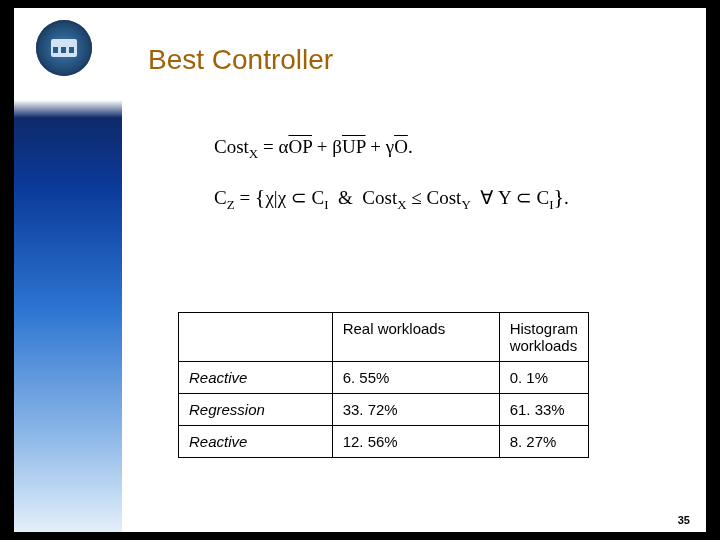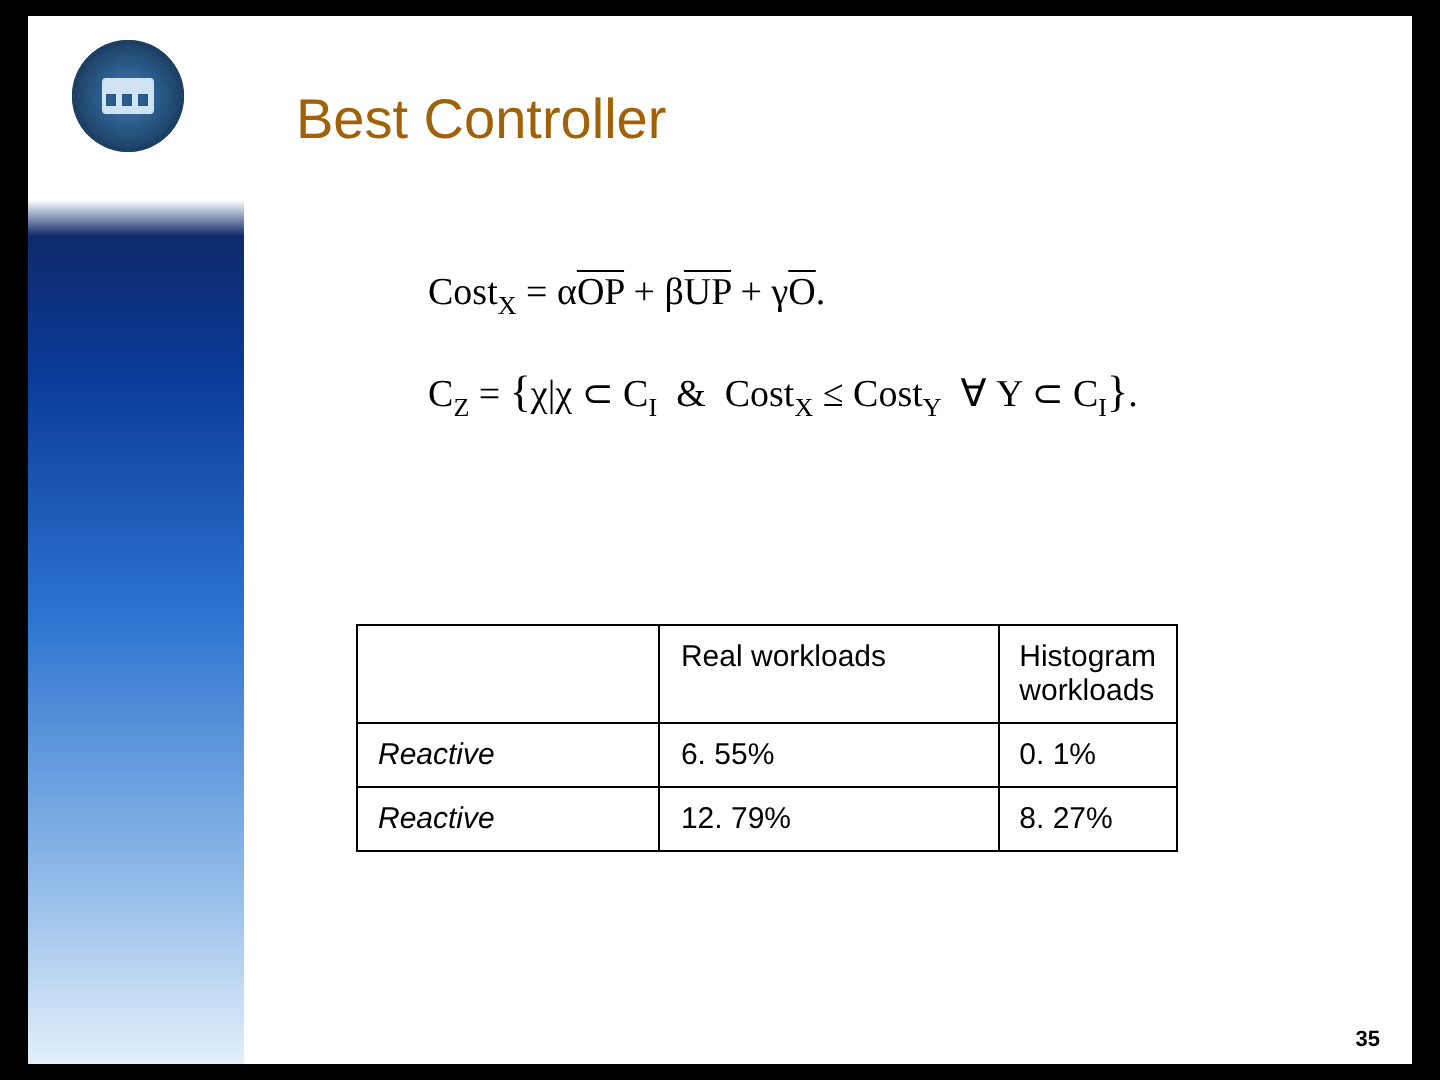--- a/index.html
+++ b/index.html
@@ -163,22 +163,27 @@
           <th class="empty"></th>
           <th class="colhead1">Real workloads</th>
           <th>Histogram workloads</th>
         </tr>
         <tr>
           <th class="rowhead">Reactive</th>
           <td>6. 55%</td>
           <td>0. 1%</td>
         </tr>
         <tr>
+          <th class="rowhead">Regression</th>
+          <td>33. 72%</td>
+          <td>61. 33%</td>
+        </tr>
+        <tr>
           <th class="rowhead">Reactive</th>
-          <td>12. 79%</td>
+          <td>12. 56%</td>
           <td>8. 27%</td>
         </tr>
       </tbody>
         </table>
     </div>
 
     <div class="pagenum">35</div>
   </div>
 </div>
 

